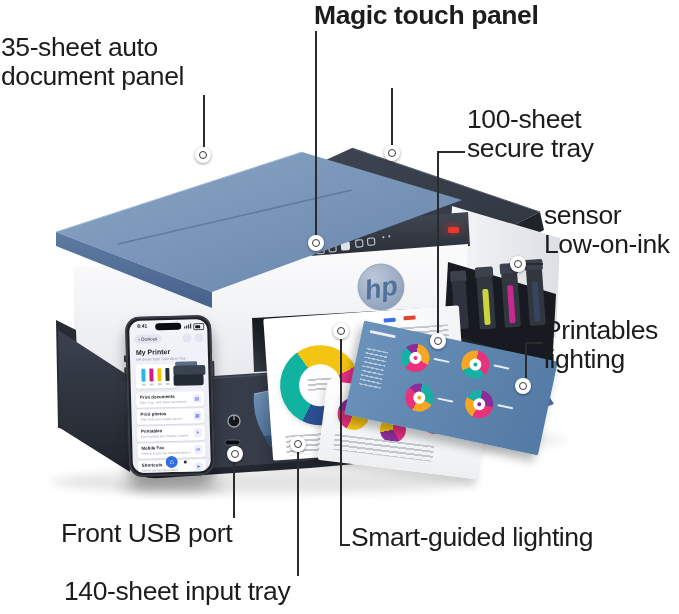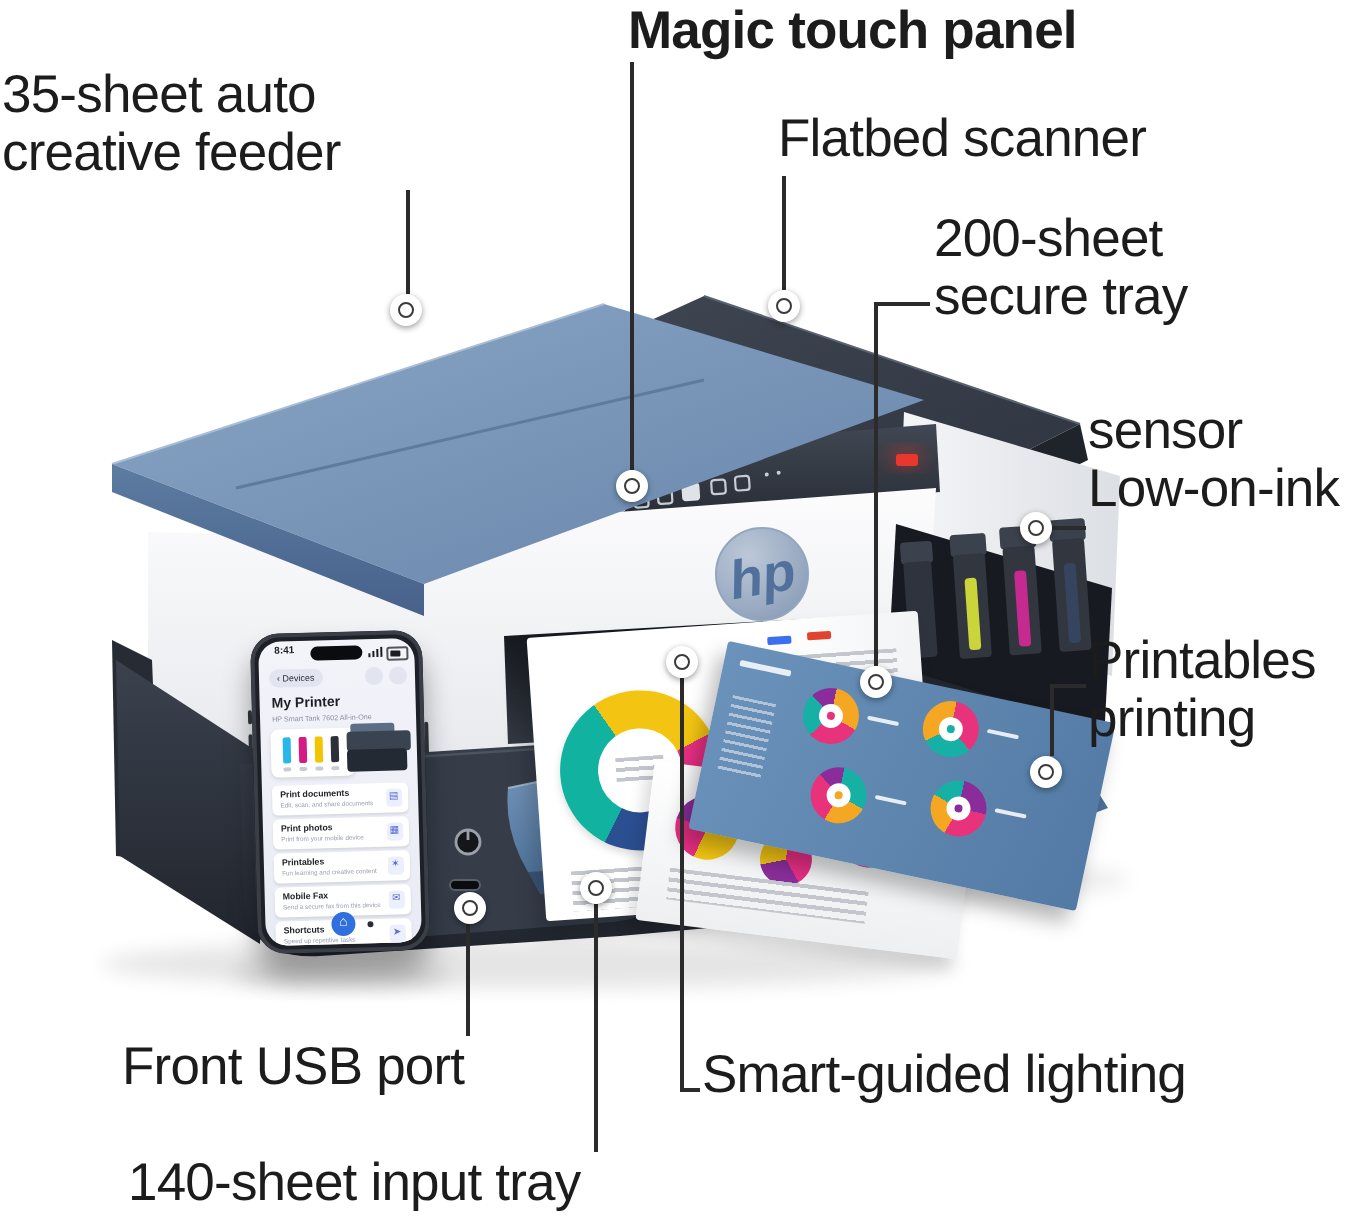--- a/index.html
+++ b/index.html
@@ -333,39 +333,36 @@
   <div class="marker" style="left:384px;top:145px;"></div>
   <div class="marker" style="left:430px;top:333px;"></div>
   <div class="marker" style="left:510px;top:256px;"></div>
   <div class="marker" style="left:515px;top:378px;"></div>
   <div class="marker" style="left:333px;top:323px;"></div>
   <div class="marker" style="left:227px;top:446px;"></div>
   <div class="marker" style="left:290px;top:436px;"></div>
 
   <div class="cl" style="left:1px;top:33px;">
     <span>35-sheet auto</span>
-    <span>creative feeder</span>
+    <span>document panel</span>
   </div>
   <div class="cl" style="left:314px;top:1px;font-weight:bold;">
     <span>Magic touch panel</span>
   </div>
-  <div class="cl" style="left:389px;top:55px;">
-    <span>Flatbed scanner</span>
-  </div>
   <div class="cl" style="left:467px;top:105px;">
-    <span>200-sheet</span>
+    <span>100-sheet</span>
     <span>secure tray</span>
   </div>
   <div class="cl" style="left:544px;top:201px;">
     <span>sensor</span>
     <span>Low-on-ink</span>
   </div>
   <div class="cl" style="left:544px;top:316px;">
     <span>Printables</span>
-    <span>printing</span>
+    <span>lighting</span>
   </div>
   <div class="cl" style="left:351px;top:523px;">
     <span>Smart-guided lighting</span>
   </div>
   <div class="cl" style="left:61px;top:519px;">
     <span>Front USB port</span>
   </div>
   <div class="cl" style="left:64px;top:577px;">
     <span>140-sheet input tray</span>
   </div>

